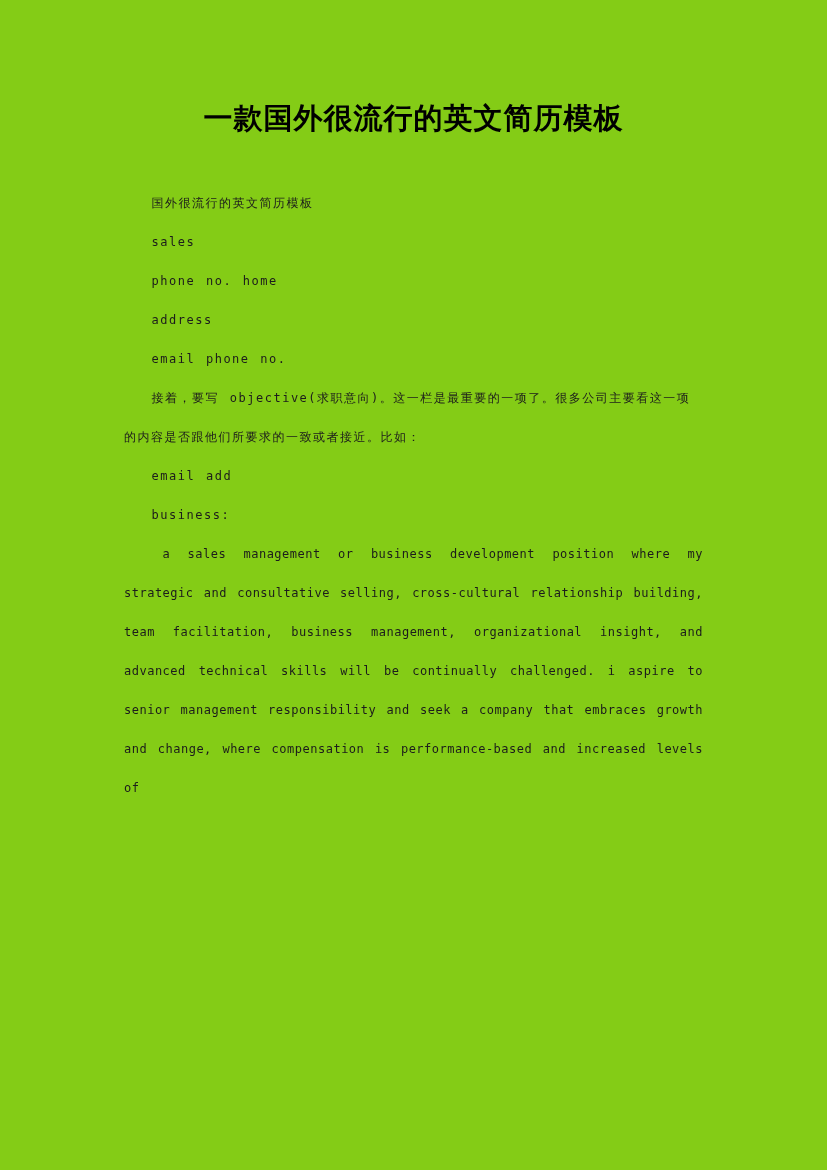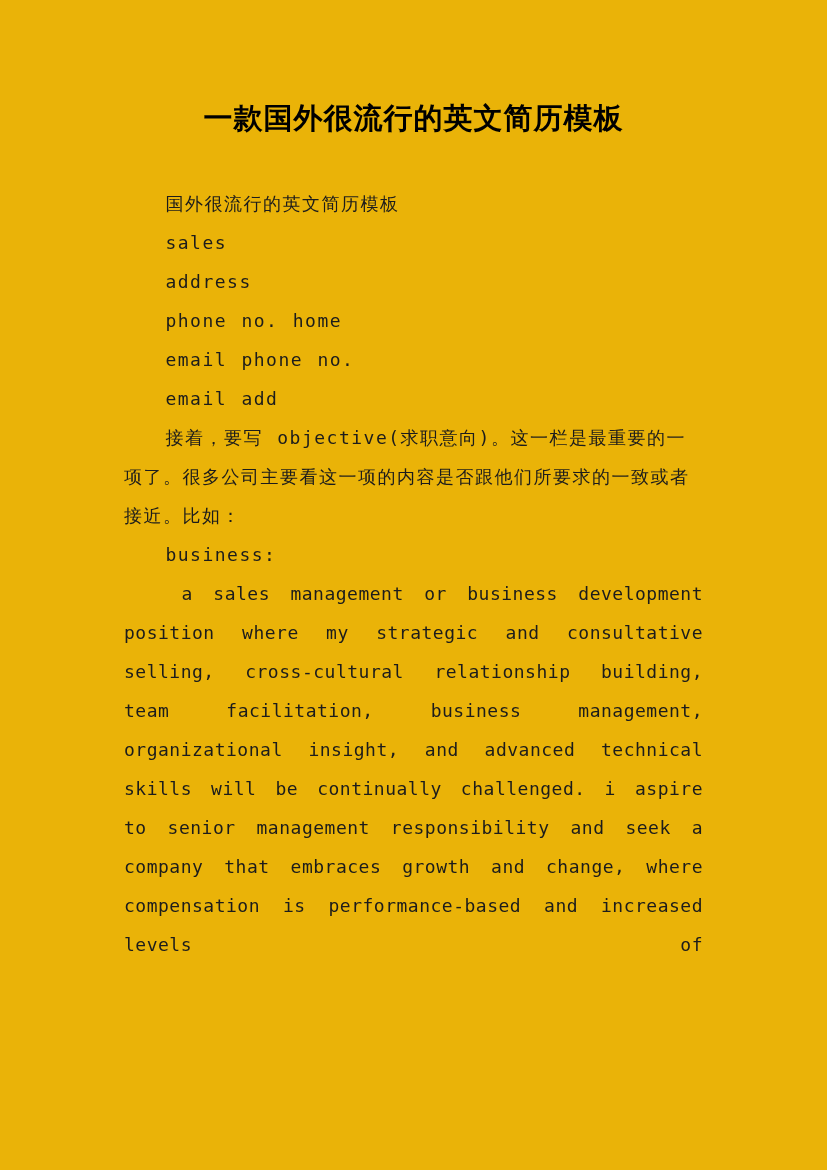--- a/index.html
+++ b/index.html
@@ -5,21 +5,21 @@
   html, body {
     margin: 0;
     padding: 0;
     background: #ffffff;
   }
   .page {
     position: relative;
     width: 827px;
     height: 1170px;
     margin: 0 auto;
-    background: #eab308;
+    background: #84cc16;
     overflow: hidden;
     box-sizing: border-box;
     color: #1c1c1c;
   }
   .page-inner {
     padding: 98px 124px 0 124px;
     box-sizing: border-box;
   }
   .doc-title {
     font-family: "Liberation Serif", "DejaVu Serif", serif;
@@ -29,21 +29,21 @@
     text-align: center;
     letter-spacing: 1px;
     color: #000000;
     margin: 0 0 46px 0;
   }
   .doc-body {
     font-family: "DejaVu Sans Mono", "Liberation Mono", monospace;
   }
   .para {
     margin: 0;
-    font-size: 18px;
+    font-size: 12px;
     line-height: 39px;
     letter-spacing: 1.5px;
     word-spacing: 2px;
     color: #1c1c1c;
     white-space: normal;
   }
   .para.indent {
     text-indent: 2.3em;
   }
   .para.justify {
@@ -61,29 +61,29 @@
 
     <h1 class="doc-title">一款国外很流行的英文简历模板</h1>
 
     <div class="doc-body">
 
       <p class="para indent">国外很流行的英文简历模板</p>
 
 
       <p class="para indent">sales</p>
 
+      <p class="para indent">phone no. home</p>
+
       <p class="para indent">address</p>
-
-      <p class="para indent">phone no. home</p>
 
       <p class="para indent">email phone no.</p>
 
+      <p class="para indent">接着，要写 objective(求职意向)。这一栏是最重要的一项了。很多公司主要看这一项的内容是否跟他们所要求的一致或者接近。比如：</p>
+
       <p class="para indent">email add</p>
-
-      <p class="para indent">接着，要写 objective(求职意向)。这一栏是最重要的一项了。很多公司主要看这一项的内容是否跟他们所要求的一致或者接近。比如：</p>
 
       <p class="para indent">business:</p>
 
       <p class="para justify">a sales management or business development position where my strategic and consultative selling, cross-cultural relationship building, team facilitation, business management, organizational insight, and advanced technical skills will be continually challenged. i aspire to senior management responsibility and seek a company that embraces growth and change, where compensation is performance-based and increased levels of</p>
 
     </div>
   </div>
 </div>
 
 </body></html>

